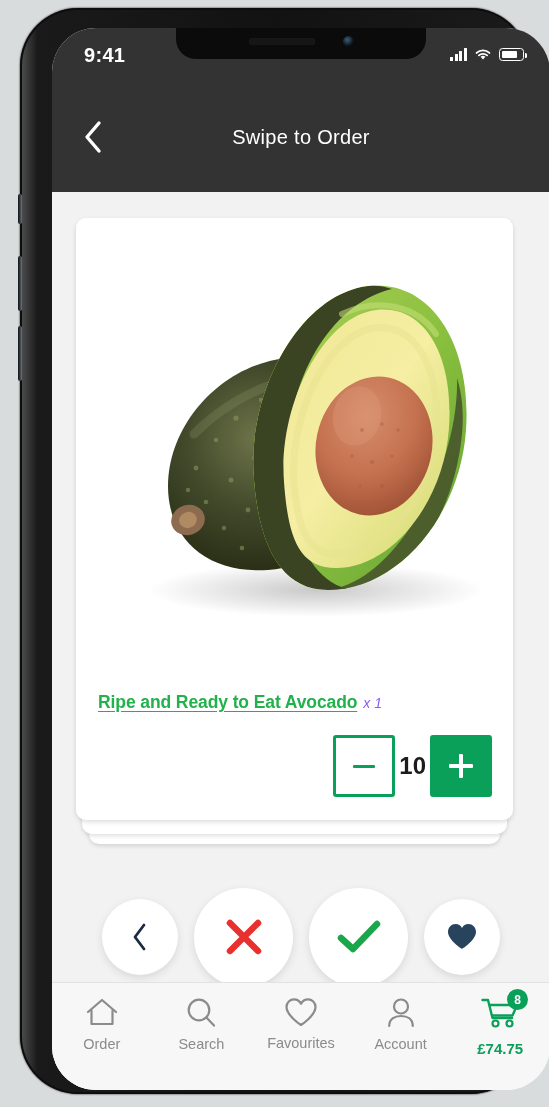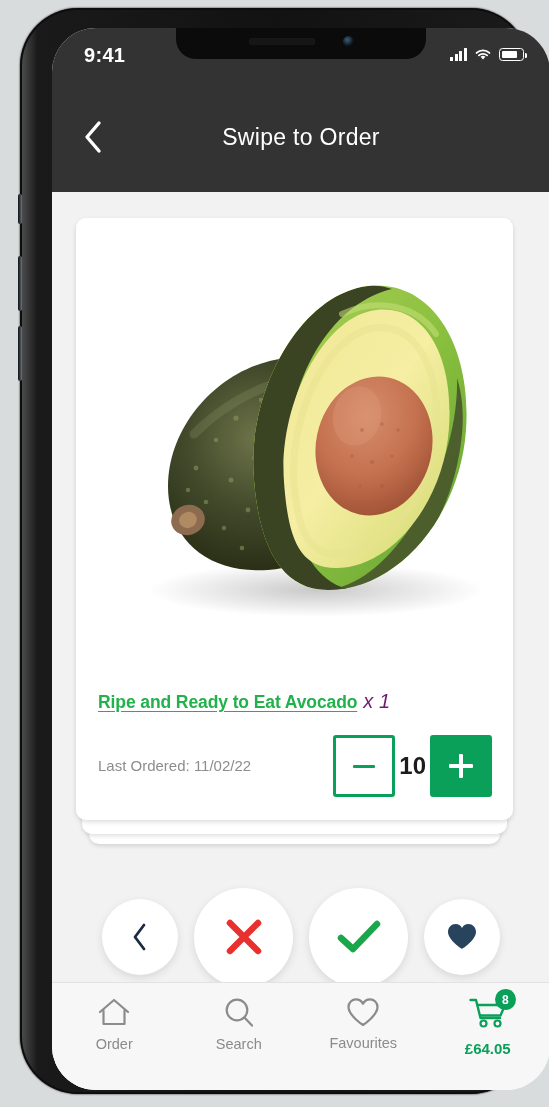--- a/index.html
+++ b/index.html
@@ -149,21 +149,21 @@
     top: 54px; left: 0; right: 0;
     height: 110px;
     background: #333333;
     z-index: 15;
     display: flex;
     align-items: center;
     justify-content: center;
   }
   #nav-title {
     color: #fff;
-    font-size: 23px;
+    font-size: 20px;
     letter-spacing: .3px;
   }
   #back-button {
     position: absolute;
     left: 18px;
     top: 50%;
     transform: translateY(-50%);
     width: 46px; height: 46px;
     display: flex; align-items: center; justify-content: center;
   }
@@ -214,21 +214,21 @@
   #product-title-row { display: flex; align-items: baseline; gap: 6px; }
   #product-title {
     color: #22b24c;
     font-weight: bold;
     font-size: 17.5px;
     text-decoration: underline;
     text-underline-offset: 3px;
     letter-spacing: -.1px;
     margin-top: 28px;
   }
-  #product-qty-label { color: #701a75; font-style: italic; font-size: 20px; }
+  #product-qty-label { color: #8b5cf6; font-style: italic; font-size: 14px; }
 
   #meta-row {
     margin-top: 22px;
     display: flex;
     align-items: center;
     justify-content: space-between;
   }
   #meta-text { color: #8d8d8d; font-size: 15px; line-height: 1.55; }
 
   
@@ -477,21 +477,20 @@
           </div>
 
           <div id="product-info">
             <div id="product-title-row">
               <span id="product-title">Ripe and Ready to Eat Avocado</span>
               <span id="product-qty-label">x 1</span>
             </div>
 
             <div id="meta-row">
               <div id="meta-text">
-                <div>Last Ordered: 11/02/22</div>
               </div>
 
               <div id="stepper">
                 <div id="decrease-button">
                   <span class="glyph"></span>
                 </div>
                 <div id="quantity-value">10</div>
                 <div id="increase-button">
                   <span class="glyph"></span>
                 </div>
@@ -543,31 +542,38 @@
           <span class="nav-label">Search</span>
         </div>
 
         <div class="nav-item">
           <svg width="34" height="31" viewBox="0 0 34 31">
             <path d="M17 28 C17 28 2.5 18.5 2.5 10 C2.5 5.6 6 2.4 10 2.4 C13 2.4 15.7 4.2 17 6.8 C18.3 4.2 21 2.4 24 2.4 C28 2.4 31.5 5.6 31.5 10 C31.5 18.5 17 28 17 28 Z" stroke="#8b8b8b" stroke-width="2.2" fill="none" stroke-linejoin="round"></path>
           </svg>
           <span class="nav-label">Favourites</span>
         </div>
 
+        <div class="nav-item">
+          <svg width="30" height="32" viewBox="0 0 30 32">
+            <circle cx="15" cy="9.5" r="7" stroke="#8b8b8b" stroke-width="2.2" fill="none"></circle>
+            <path d="M3.2 29 C3.2 22.2 8.5 19 15 19 C21.5 19 26.8 22.2 26.8 29" stroke="#8b8b8b" stroke-width="2.2" fill="none" stroke-linecap="round"></path>
+          </svg>
+          <span class="nav-label">Account</span>
+        </div>
 
         <div class="nav-item">
           <div id="cart-icon-wrap">
             <svg width="38" height="32" viewBox="0 0 38 32">
               <path d="M1.5 3 L7 3 L11.5 21 L31 21" stroke="#0aa05a" stroke-width="2.4" fill="none" stroke-linecap="round" stroke-linejoin="round"></path>
               <path d="M9 8 L36 8 L31.5 18.5 L11.5 18.5" stroke="#0aa05a" stroke-width="2.4" fill="none" stroke-linecap="round" stroke-linejoin="round"></path>
               <circle cx="14.5" cy="26.5" r="3" stroke="#0aa05a" stroke-width="2.2" fill="none"></circle>
               <circle cx="28.5" cy="26.5" r="3" stroke="#0aa05a" stroke-width="2.2" fill="none"></circle>
             </svg>
             <div id="cart-badge">8</div>
           </div>
-          <span class="nav-label accent">£64.05</span>
+          <span class="nav-label accent">£74.75</span>
         </div>
 
       </div>
 
     </div>
   </div>
 </div>
 
 </body></html>

